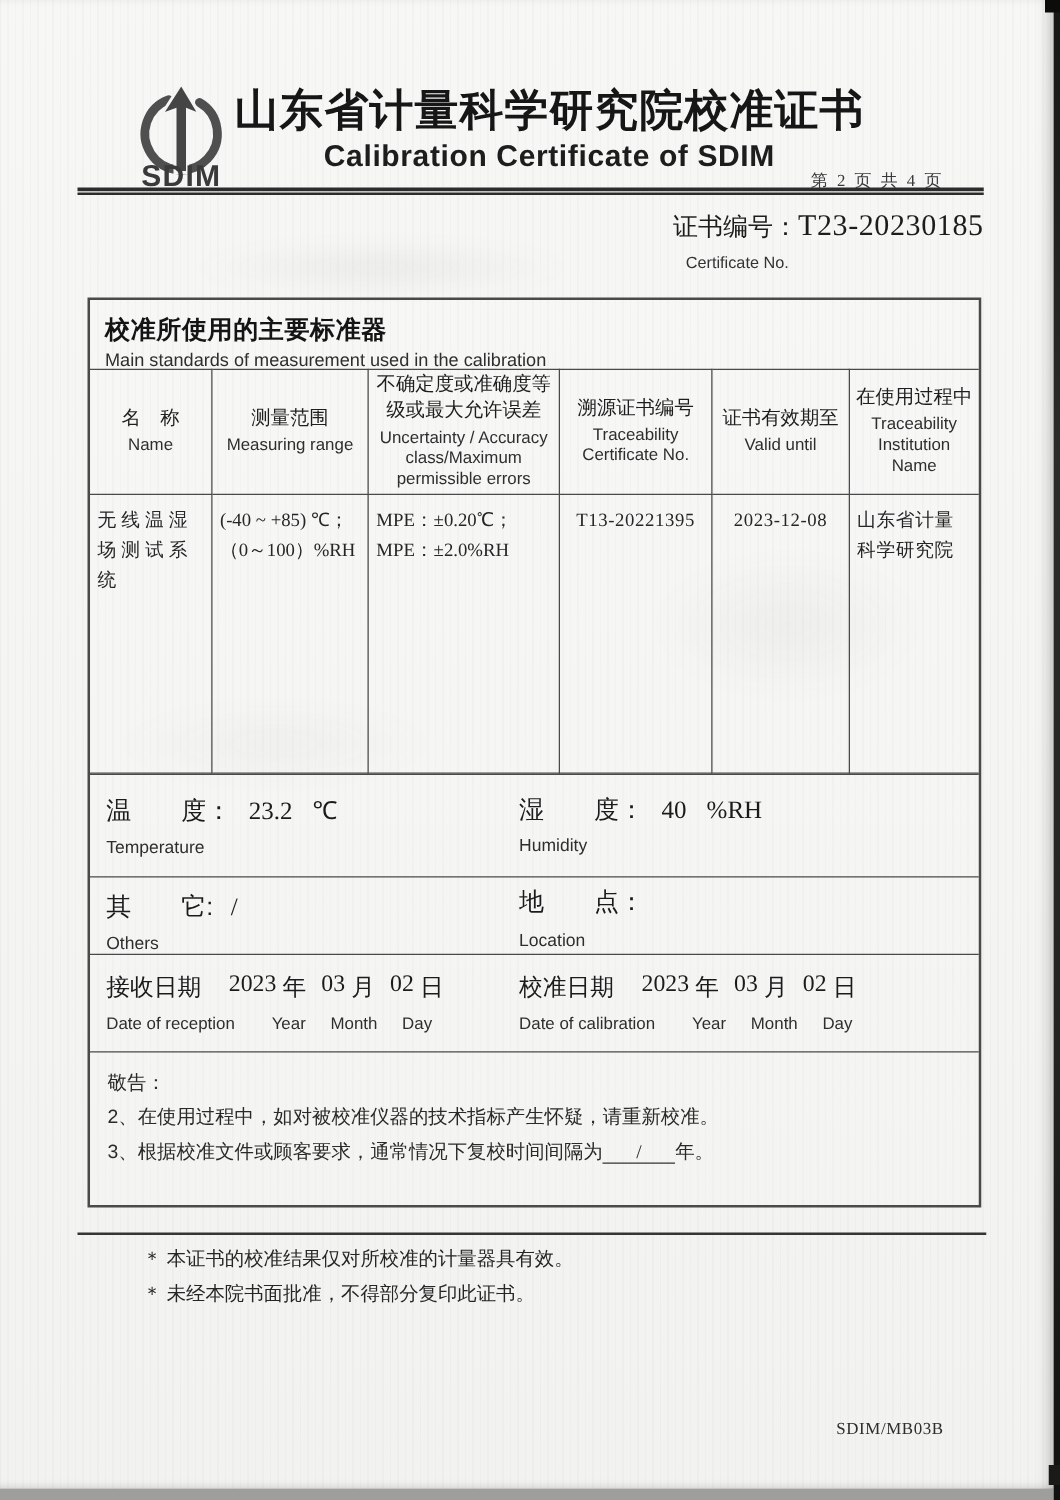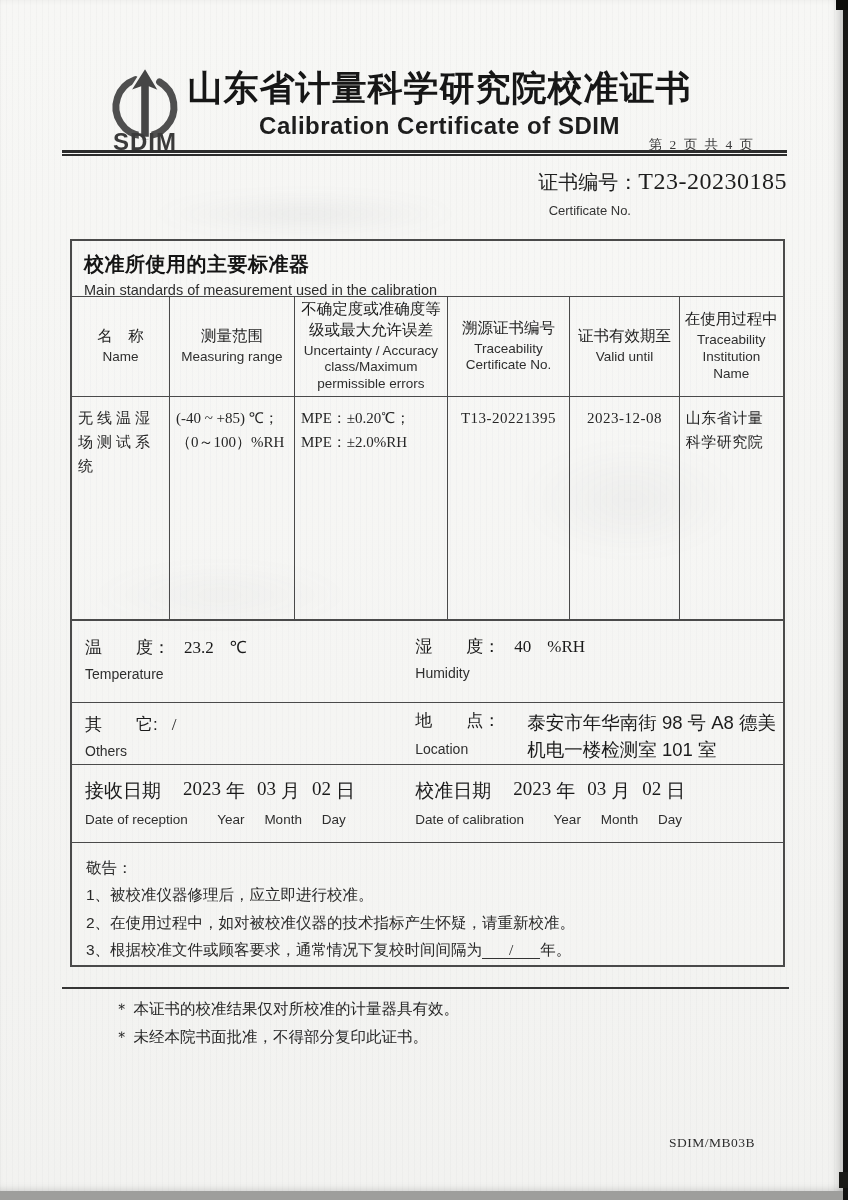--- a/index.html
+++ b/index.html
@@ -69,21 +69,21 @@
 
   .env-title { height:95px; padding:15px 12px 0; }
   .env-title .sec-title-en { margin-top:15px; }
 
   .hrow { border-top:1.5px solid #4a4a4a; display:flex; }
   .row-env1 { height:82px; }
   .row-env2 { height:62px; }
   .row-dates { height:78px; }
   .half-l { width:48%; padding:14px 0 0 13px; }
   .half-r { width:52%; padding:14px 0 0 2px; }
-  .cn-line { font-size:17px; color:#1b1b1b; }
+  .cn-line { font-size:20px; color:#1b1b1b; }
   .cn-line .val { font-family:"Liberation Serif", serif; margin-left:14px; }
   .cn-line .unit { font-family:"Liberation Serif", serif; margin-left:16px; }
   .en-line { font-size:14px; color:#2e2e2e; margin-top:7px; }
 
   .row-env2 .half-l { padding-top:10px; }
   .row-env2 .half-r { padding-top:6px; display:flex; }
   .loc-labels { width:112px; }
   .loc-labels .cn-line { letter-spacing:0; }
   .loc-labels .en-line { margin-top:9px; }
   .loc-values { flex:1; font-size:18.5px; color:#1b1b1b; line-height:1.5; }
@@ -218,24 +218,20 @@
         <div class="cn-line">
           <span>其　　它:</span><span class="val">/</span>
         </div>
         <div class="en-line">Others</div>
       </div>
       <div class="half-r">
         <div class="loc-labels">
           <div class="cn-line">地　　点：</div>
           <div class="en-line">Location</div>
         </div>
-        <div class="loc-values">
-          <div>泰安市年华南街 98 号 A8 德美</div>
-          <div>机电一楼检测室 101 室</div>
-        </div>
       </div>
     </div>
 
     <div class="hrow row-dates">
       <div class="half-l">
         <div class="date-line">
           <span class="dlabel">接收日期</span>
           <span class="num">2023</span>
             <span class="u">年</span>
           <span class="num">03</span>
@@ -264,21 +260,20 @@
           <span class="delabel">Date of calibration</span>
           <span class="du">Year</span>
           <span class="du">Month</span>
           <span class="du">Day</span>
         </div>
       </div>
     </div>
 
     <div class="notice">
       <div>敬告：</div>
-      <div>1、被校准仪器修理后，应立即进行校准。</div>
       <div>2、在使用过程中，如对被校准仪器的技术指标产生怀疑，请重新校准。</div>
       <div>
         <span>3、根据校准文件或顾客要求，通常情况下复校时间间隔为</span><span class="gap-underline">/</span><span>年。</span>
       </div>
     </div>
   </div>
 
   <div class="footer-rule"></div>
   <div class="footer-notes">
     <div>＊ 本证书的校准结果仅对所校准的计量器具有效。</div>

